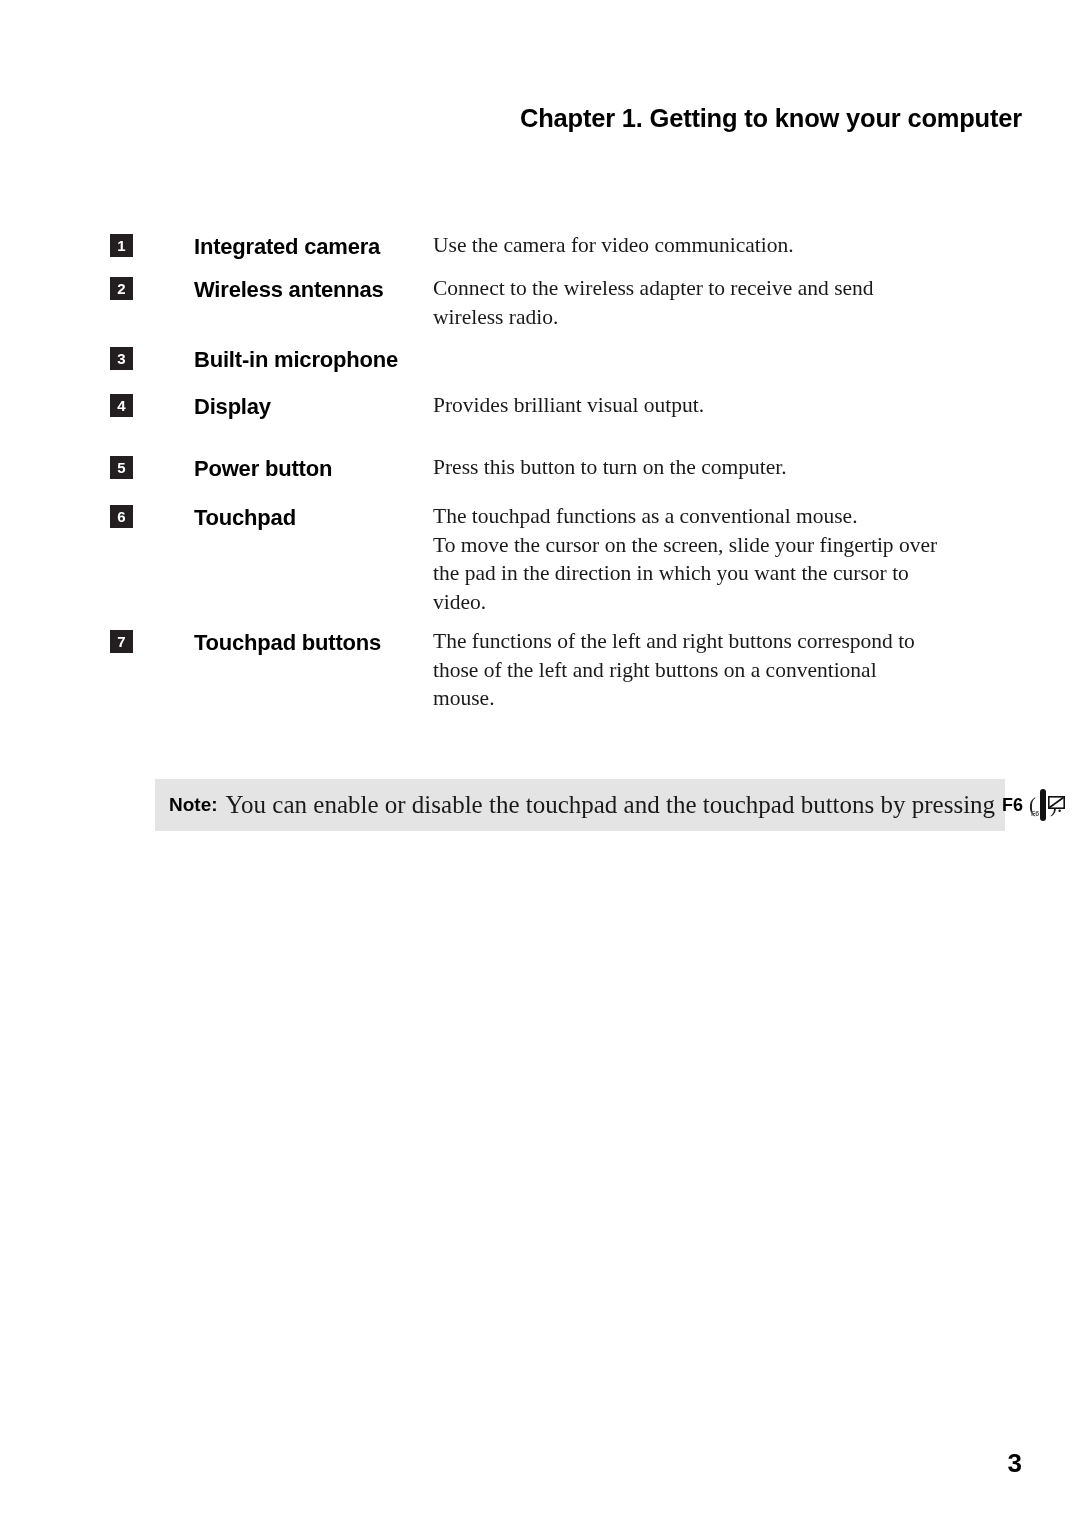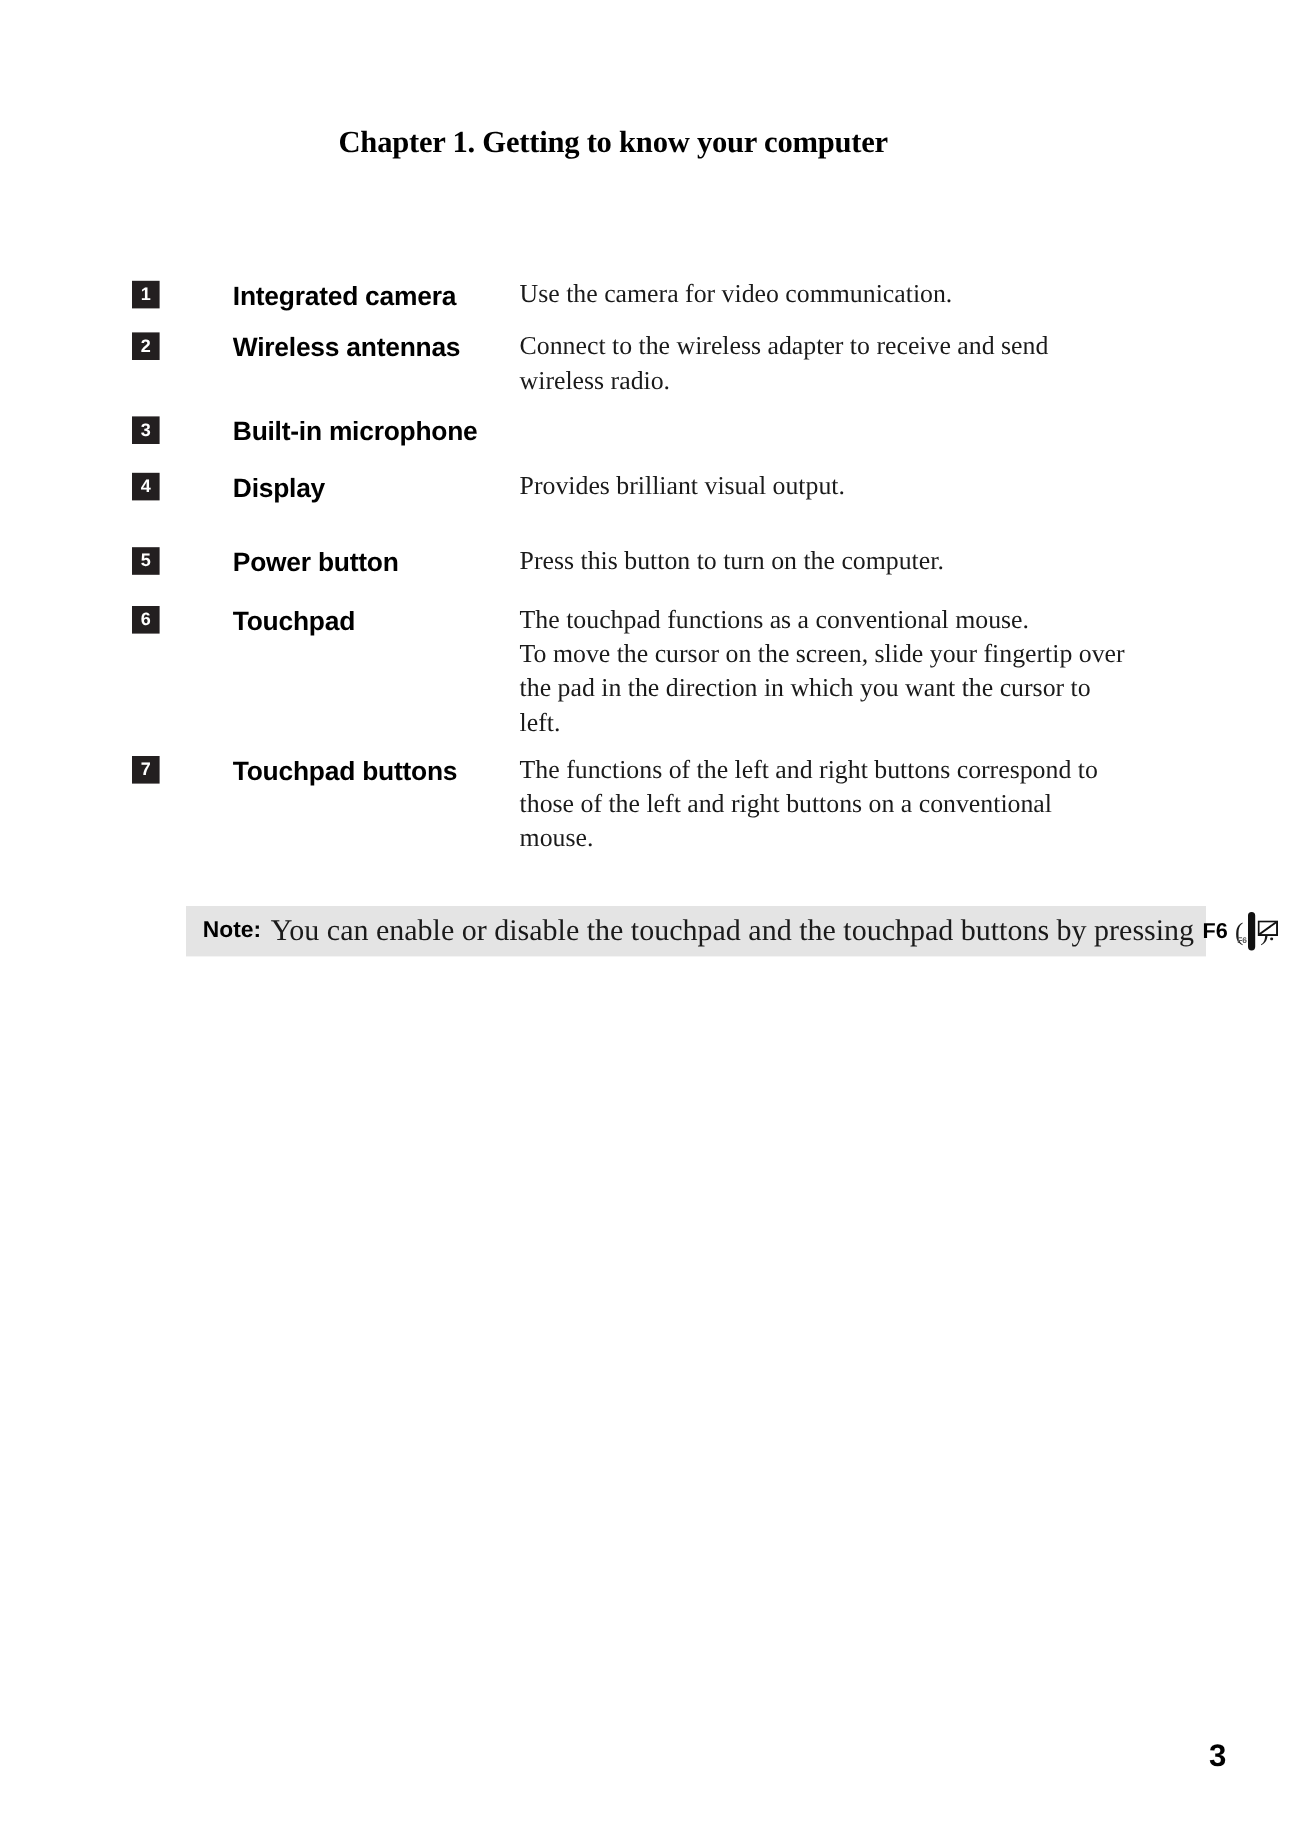--- a/index.html
+++ b/index.html
@@ -15,22 +15,22 @@
     overflow: hidden;
     font-family: "Liberation Serif", "DejaVu Serif", serif;
   }
 
   
   .doc-header {
     position: absolute;
     top: 104px;
     left: 0;
     width: 1022px;
-    text-align: center;
-    font-family: Liberation Serif, serif;
+    text-align: right;
+    font-family: Liberation Sans, sans-serif;
     font-weight: bold;
     font-size: 25.5px;
     letter-spacing: -0.2px;
     color: #000000;
     white-space: nowrap;
   }
 
   
   .feature-table {
     position: absolute;
@@ -90,24 +90,24 @@
   .row-2 { margin-bottom: 13px; }
   .row-3 { margin-bottom: 16px; }
   .row-4 { margin-bottom: 31px; }
   .row-5 { margin-bottom: 18px; }
   .row-6 { margin-bottom: 11px; }
   .row-7 { margin-bottom: 0; }
 
   
   .note-box {
     position: absolute;
-    top: 755px;
+    top: 779px;
     left: 155px;
     width: 850px;
-    height: 42px;
+    height: 52px;
     background: #e4e4e4;
     display: flex;
     align-items: center;
     box-sizing: border-box;
     padding: 0 14px;
   }
   .note-label {
     font-family: "Liberation Sans", "DejaVu Sans", sans-serif;
     font-weight: bold;
     font-size: 19px;
@@ -237,21 +237,21 @@
 
     <div class="feature-row row-6">
       <div class="marker-cell">
         <span class="marker">6</span>
       </div>
       <div class="label-cell">Touchpad</div>
       <div class="desc-cell">
         <span class="desc-line">The touchpad functions as a conventional mouse.</span>
         <span class="desc-line">To move the cursor on the screen, slide your fingertip over</span>
         <span class="desc-line">the pad in the direction in which you want the cursor to</span>
-        <span class="desc-line">left.</span>
+        <span class="desc-line">video.</span>
       </div>
     </div>
 
     <div class="feature-row row-7">
       <div class="marker-cell">
         <span class="marker">7</span>
       </div>
       <div class="label-cell">Touchpad buttons</div>
       <div class="desc-cell">
         <span class="desc-line">The functions of the left and right buttons correspond to</span>

